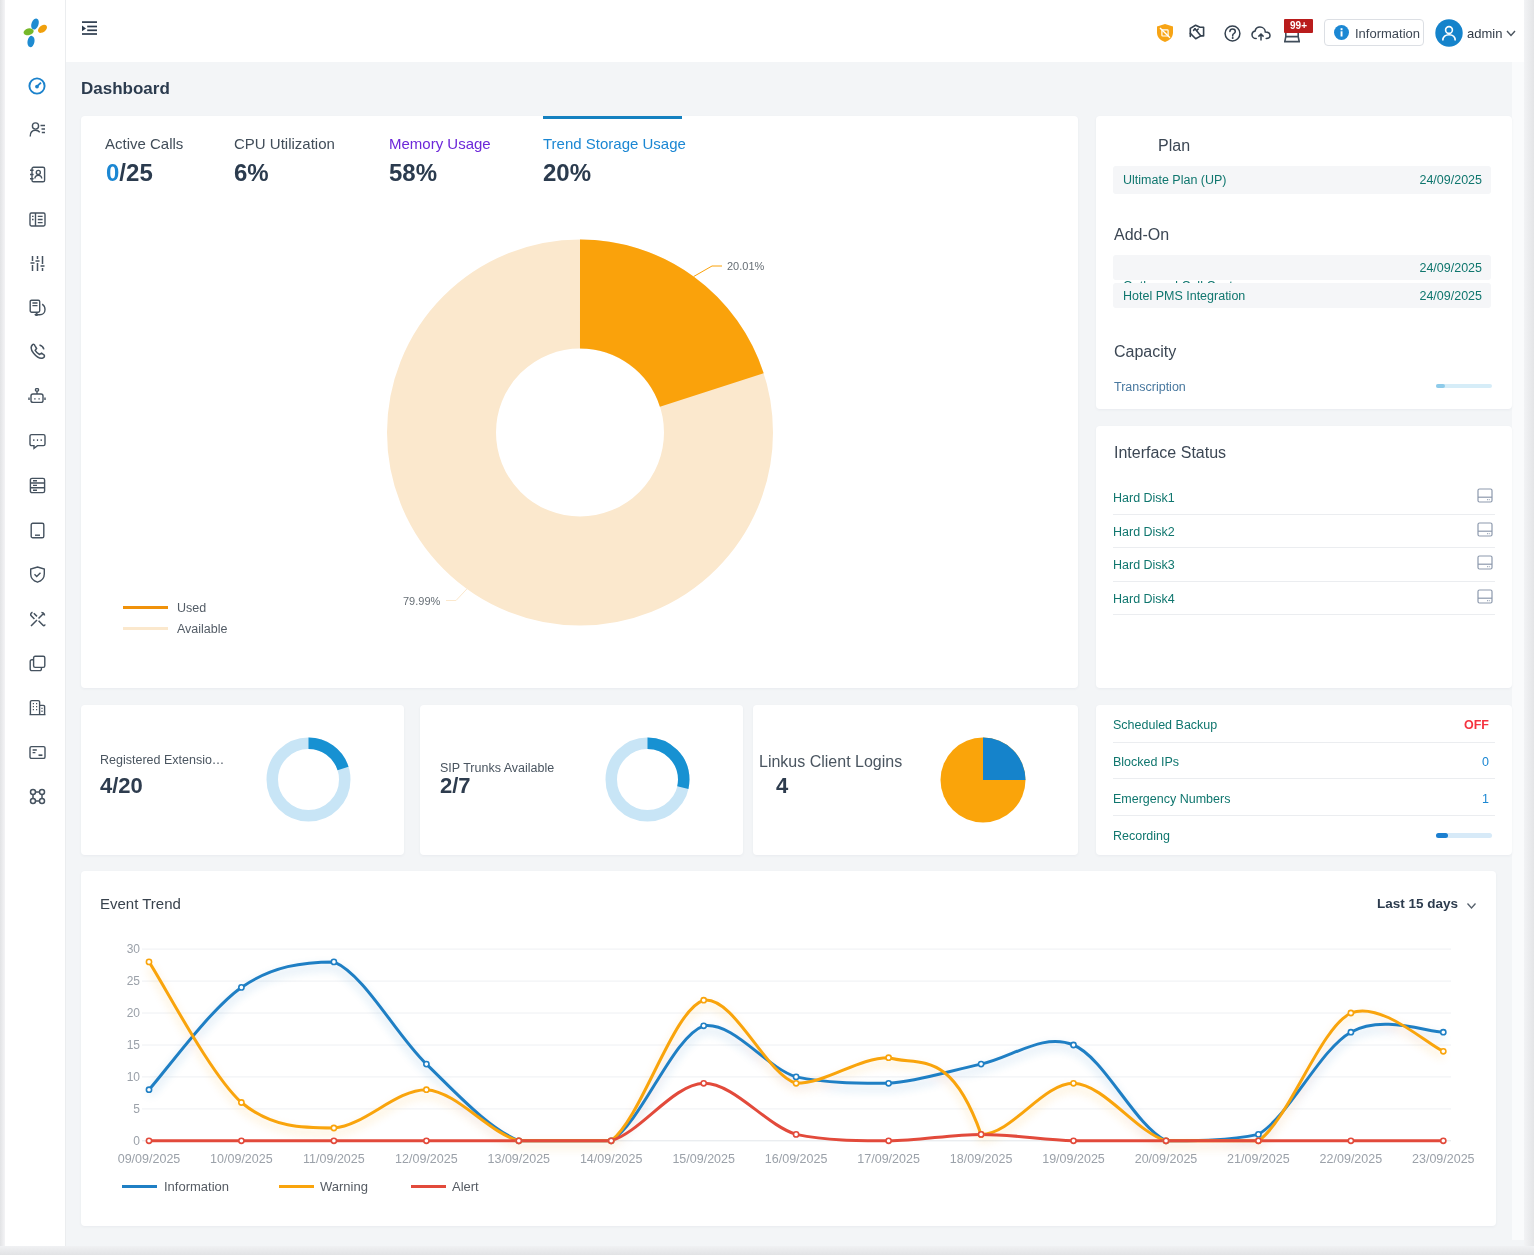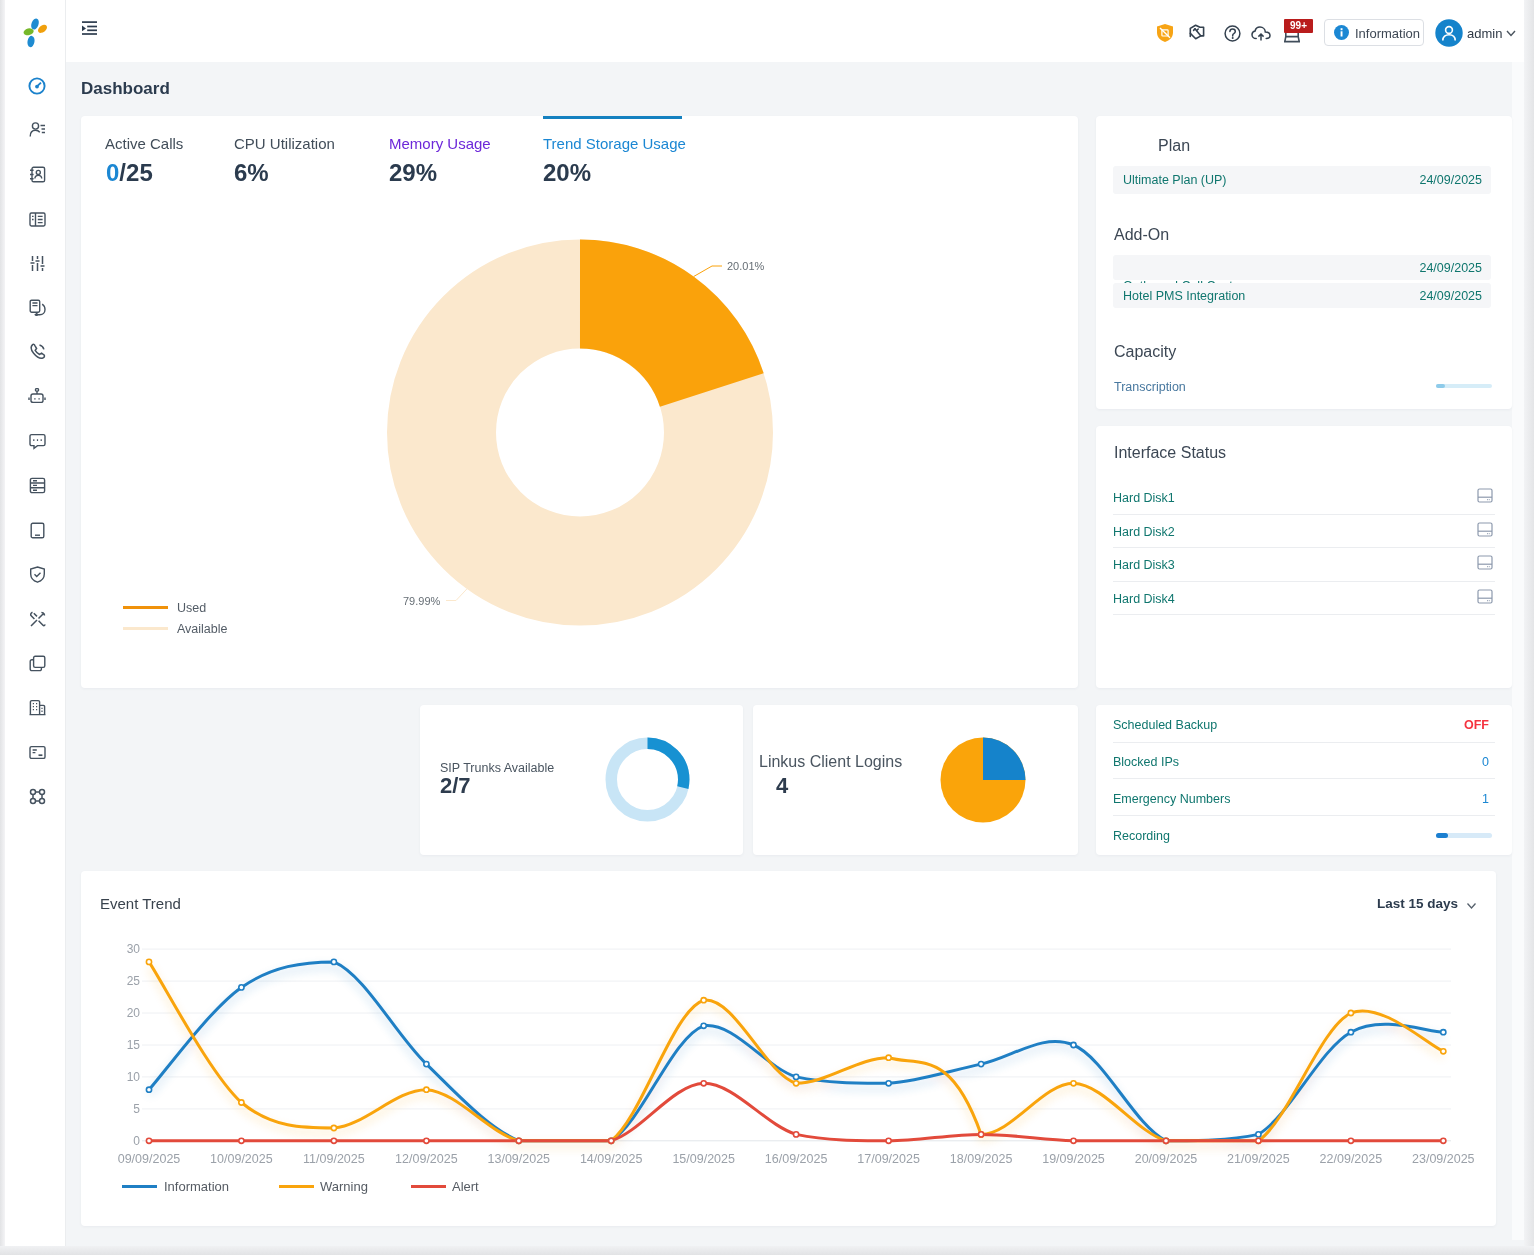--- a/index.html
+++ b/index.html
@@ -209,21 +209,21 @@
       </g>
     </svg>
 
   <div class="card" id="card-main">
     <div class="abs" style="left:462px; top:0; width:139px; height:3px; background:#1581c0;"></div>
     <div class="abs" style="left:24px; top:19px; font-size:15px; color:#414d59;">Active Calls</div>
     <div class="abs" style="left:25px; top:43px; font-size:24px; font-weight:bold; color:#2b3b4e;"><span style="color:#1b87d3;">0</span>/25</div>
     <div class="abs" style="left:153px; top:19px; font-size:15px; color:#414d59;">CPU Utilization</div>
     <div class="abs" style="left:153px; top:43px; font-size:24px; font-weight:bold; color:#2b3b4e;">6%</div>
     <div class="abs" style="left:308px; top:19px; font-size:15px; color:#6d28d9;">Memory Usage</div>
-    <div class="abs" style="left:308px; top:43px; font-size:24px; font-weight:bold; color:#2b3b4e;">29%</div>
+    <div class="abs" style="left:308px; top:43px; font-size:24px; font-weight:bold; color:#2b3b4e;">58%</div>
     <div class="abs" style="left:462px; top:19px; font-size:15px; color:#1b87d3;">Trend Storage Usage</div>
     <div class="abs" style="left:462px; top:43px; font-size:24px; font-weight:bold; color:#2b3b4e;">20%</div>
     <svg class="abs" style="left:0px; top:100px;" width="997" height="472" viewBox="0 0 997 472">
       <g transform="translate(499,216.5)">
         <circle r="138.5" fill="none" stroke="#fbe8cd" stroke-width="109"></circle>
         <circle r="138.5" fill="none" stroke="#faa20b" stroke-width="109" stroke-dasharray="174.15 696.1" transform="rotate(-90)"></circle>
       </g>
       <polyline points="612.7,60.5 631,50 641,50" fill="none" stroke="#faa20b" stroke-width="1"></polyline>
       <text x="646" y="54" font-size="11" fill="#666e75">20.01%</text>
       <polyline points="386.3,372.5 375,384.5 365,384.5" fill="none" stroke="#fbe8cd" stroke-width="1"></polyline>
@@ -286,20 +286,30 @@
     <div class="sep" style="left:17px; top:154.5px; width:382px;"></div>
     <div class="abs txt" style="left:17px; top:166px;">Hard Disk4</div>
     <svg class="abs hdd" style="left:381px; top:163px;" width="16" height="15" viewBox="0 0 16 15">
         <g fill="none" stroke="#8d99ad" stroke-width="1.2">
           <rect x="1" y="1" width="14" height="13" rx="1.5"></rect>
           <path d="M1 9.2 H15"></path>
           <path d="M10.2 11.7 H12.8" stroke-dasharray="1 1"></path>
         </g>
       </svg>
     <div class="sep" style="left:17px; top:188px; width:382px;"></div>
+  </div>
+  <div class="card" id="card-ext">
+    <div class="abs" style="left:19px; top:48px; width:150px; font-size:12.5px; color:#4a5560; white-space:nowrap;">Registered Extensio…</div>
+    <div class="abs" style="left:19px; top:68px; font-size:22px; font-weight:bold; color:#2e3c4e;">4/20</div>
+    <svg class="abs" style="left:185px; top:32px;" width="85" height="85" viewBox="0 0 85 85">
+      <g transform="translate(42.5,42.5)">
+        <circle r="36.25" fill="none" stroke="#c8e5f6" stroke-width="11.5"></circle>
+        <circle r="36.25" fill="none" stroke="#1791d2" stroke-width="11.5" stroke-dasharray="45.55 182.2" transform="rotate(-90)"></circle>
+      </g>
+    </svg>
   </div>
   <div class="card" id="card-sip">
     <div class="abs" style="left:20px; top:56px; font-size:12.5px; color:#4a5560;">SIP Trunks Available</div>
     <div class="abs" style="left:20px; top:68px; font-size:22px; font-weight:bold; color:#2e3c4e;">2/7</div>
     <svg class="abs" style="left:185px; top:32px;" width="85" height="85" viewBox="0 0 85 85">
       <g transform="translate(42.5,42.5)">
         <circle r="36.25" fill="none" stroke="#c8e5f6" stroke-width="11.5"></circle>
         <circle r="36.25" fill="none" stroke="#1791d2" stroke-width="11.5" stroke-dasharray="65.07 162.7" transform="rotate(-90)"></circle>
       </g>
     </svg>

